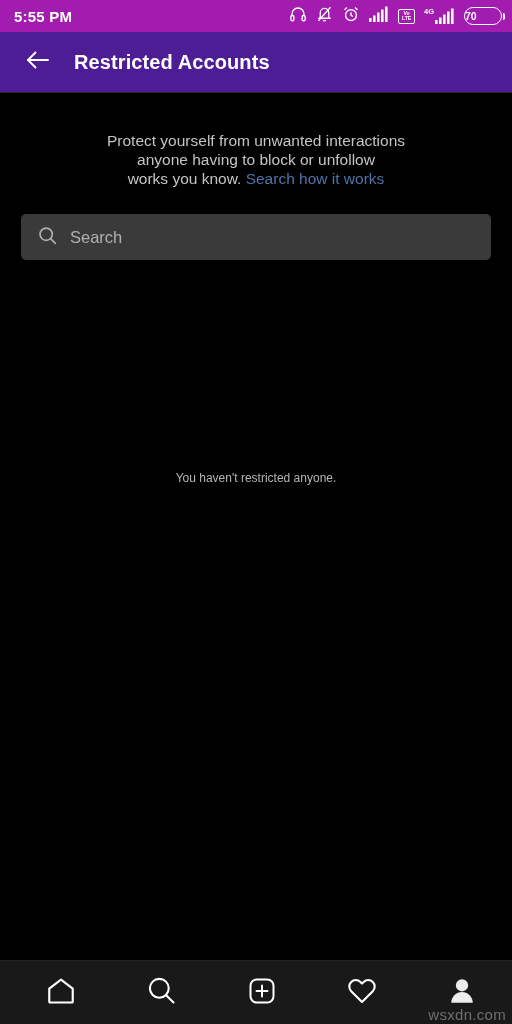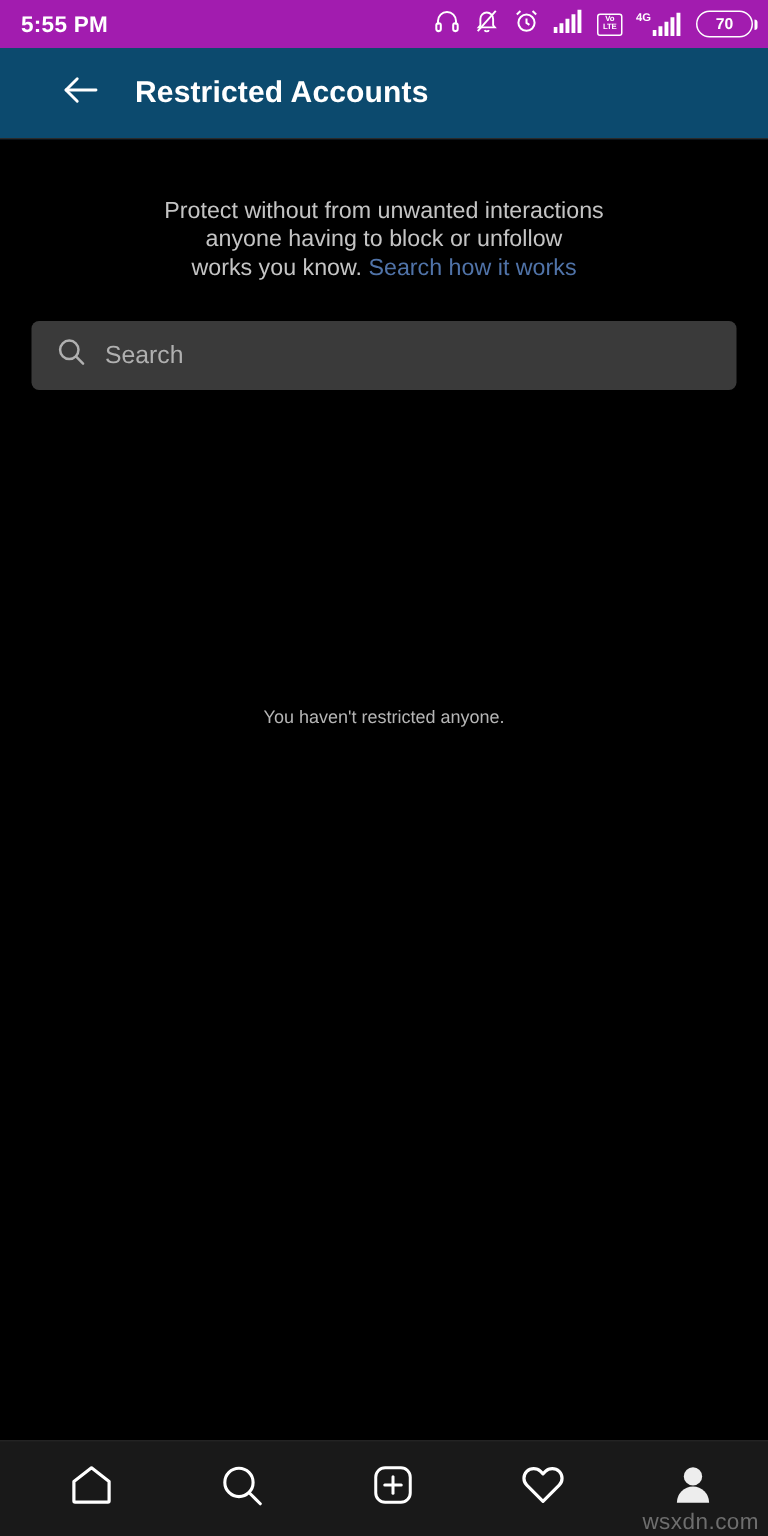--- a/index.html
+++ b/index.html
@@ -45,35 +45,35 @@
     letter-spacing:-0.2px;
   }
   .fourg-wrap { display:flex; align-items:flex-start; gap:1px; }
   .fourg-lbl {
     font-size:7.5px; font-weight:bold; color:#fff;
     margin-top:-1px;
   }
   .battery {
     width:38px; height:18px;
     border:1.7px solid #fff; border-radius:9px;
-    display:flex; align-items:center; justify-content:center;
+    display:flex; align-items:center; justify-content:flex-start;
     position:relative;
   }
   .battery::after {
     content:""; position:absolute; right:-4px; top:5px;
     width:2.5px; height:7px; background:#fff; border-radius:0 2px 2px 0;
   }
   .battery span { font-size:10.5px; font-weight:bold; color:#fff; }
 
   
   .header {
     height:61px; flex:0 0 61px;
-    background:#0c4a6e;
+    background:#4c1d95;
     display:flex; align-items:center;
-    padding-left:32px;
+    padding-left:16px;
     border-bottom:1px solid #2a2a2a;
   }
   .back-btn {
     width:44px; height:44px;
     display:flex; align-items:center; justify-content:center;
     cursor:pointer;
   }
   .page-title {
     color:#fff; font-size:20px; font-weight:bold;
     margin-left:14px; letter-spacing:.1px;
@@ -214,21 +214,21 @@
           <polyline points="11.5,6.5 4,14 11.5,21.5"></polyline>
         </svg>
       </span>
     </div>
     <div class="page-title">Restricted Accounts</div>
   </div>
 
   <div class="content">
 
     <div class="desc">
-      <span>Protect without from unwanted interactions</span><br>
+      <span>Protect yourself from unwanted interactions</span><br>
       <span>anyone having to block or unfollow</span><br>
       <span>works you know. </span><span class="link">Search how it works</span>
     </div>
 
     <div class="search-wrap">
       <div class="search-box">
         <span class="mag">
           <svg width="21" height="21" viewBox="0 0 24 24" fill="none" stroke="#b0b0b0" stroke-width="1.9" stroke-linecap="round">
             <circle cx="10.5" cy="10.5" r="7"></circle>
             <line x1="15.6" y1="15.6" x2="21" y2="21"></line>

